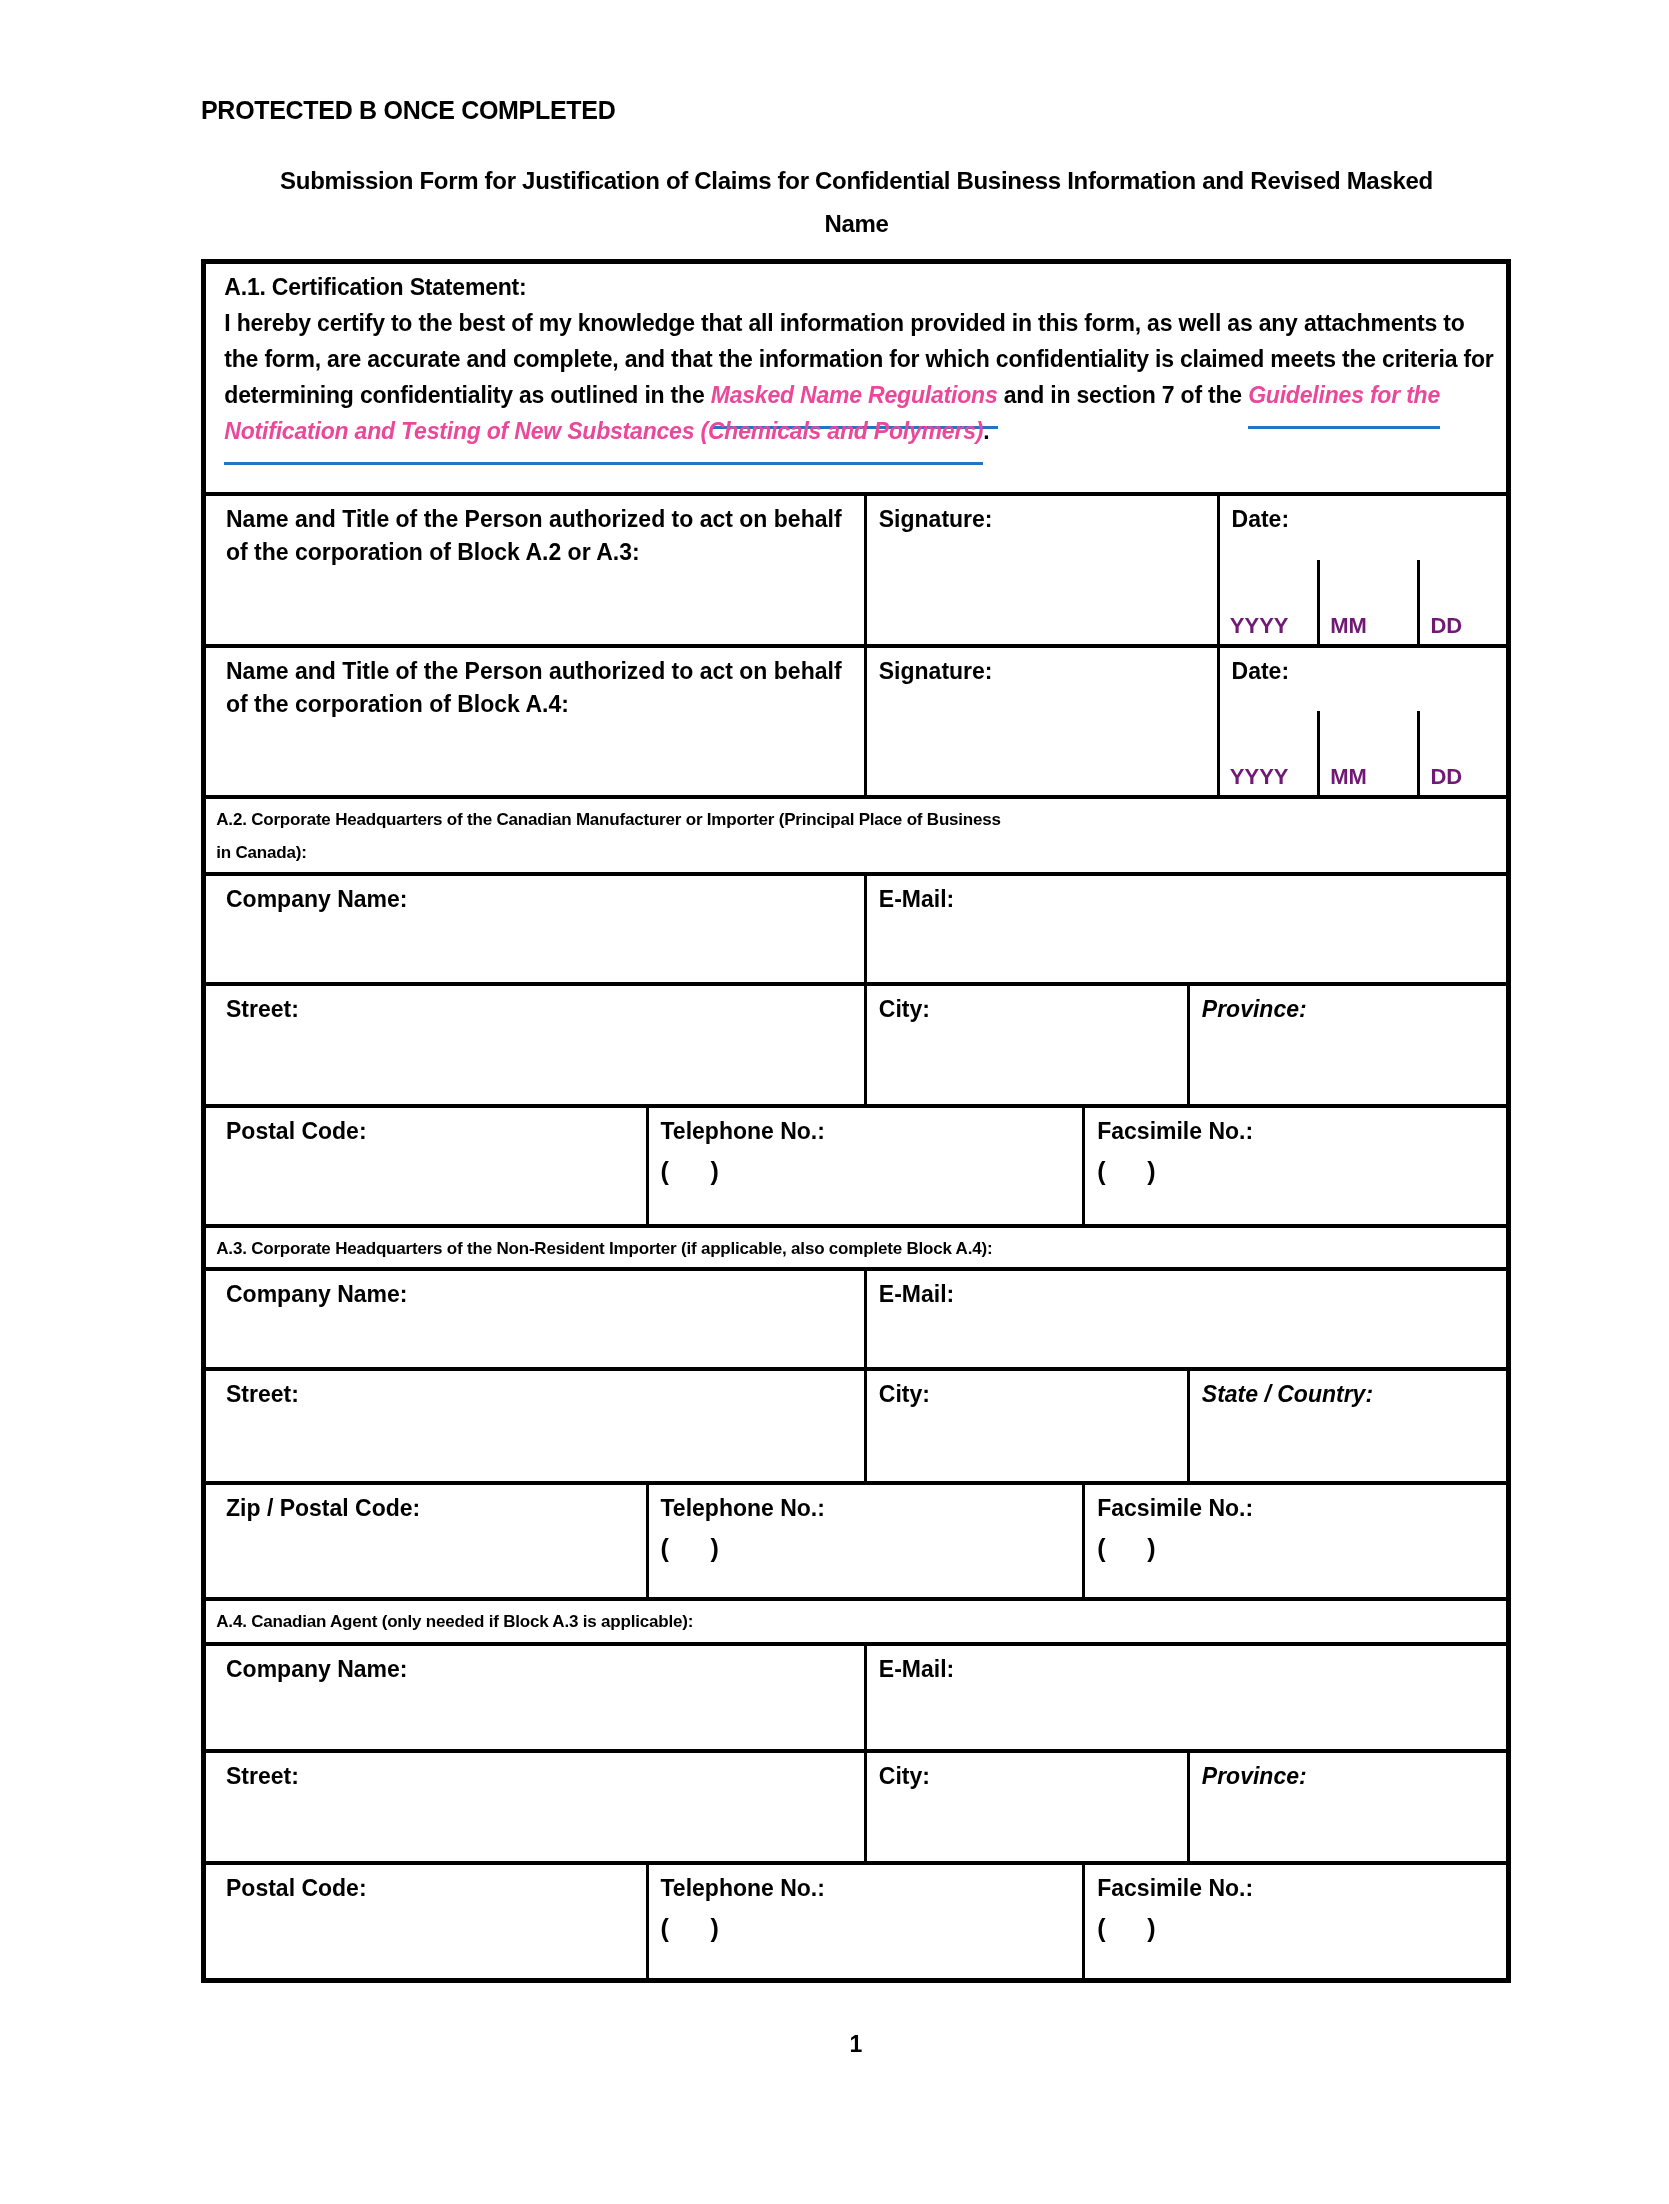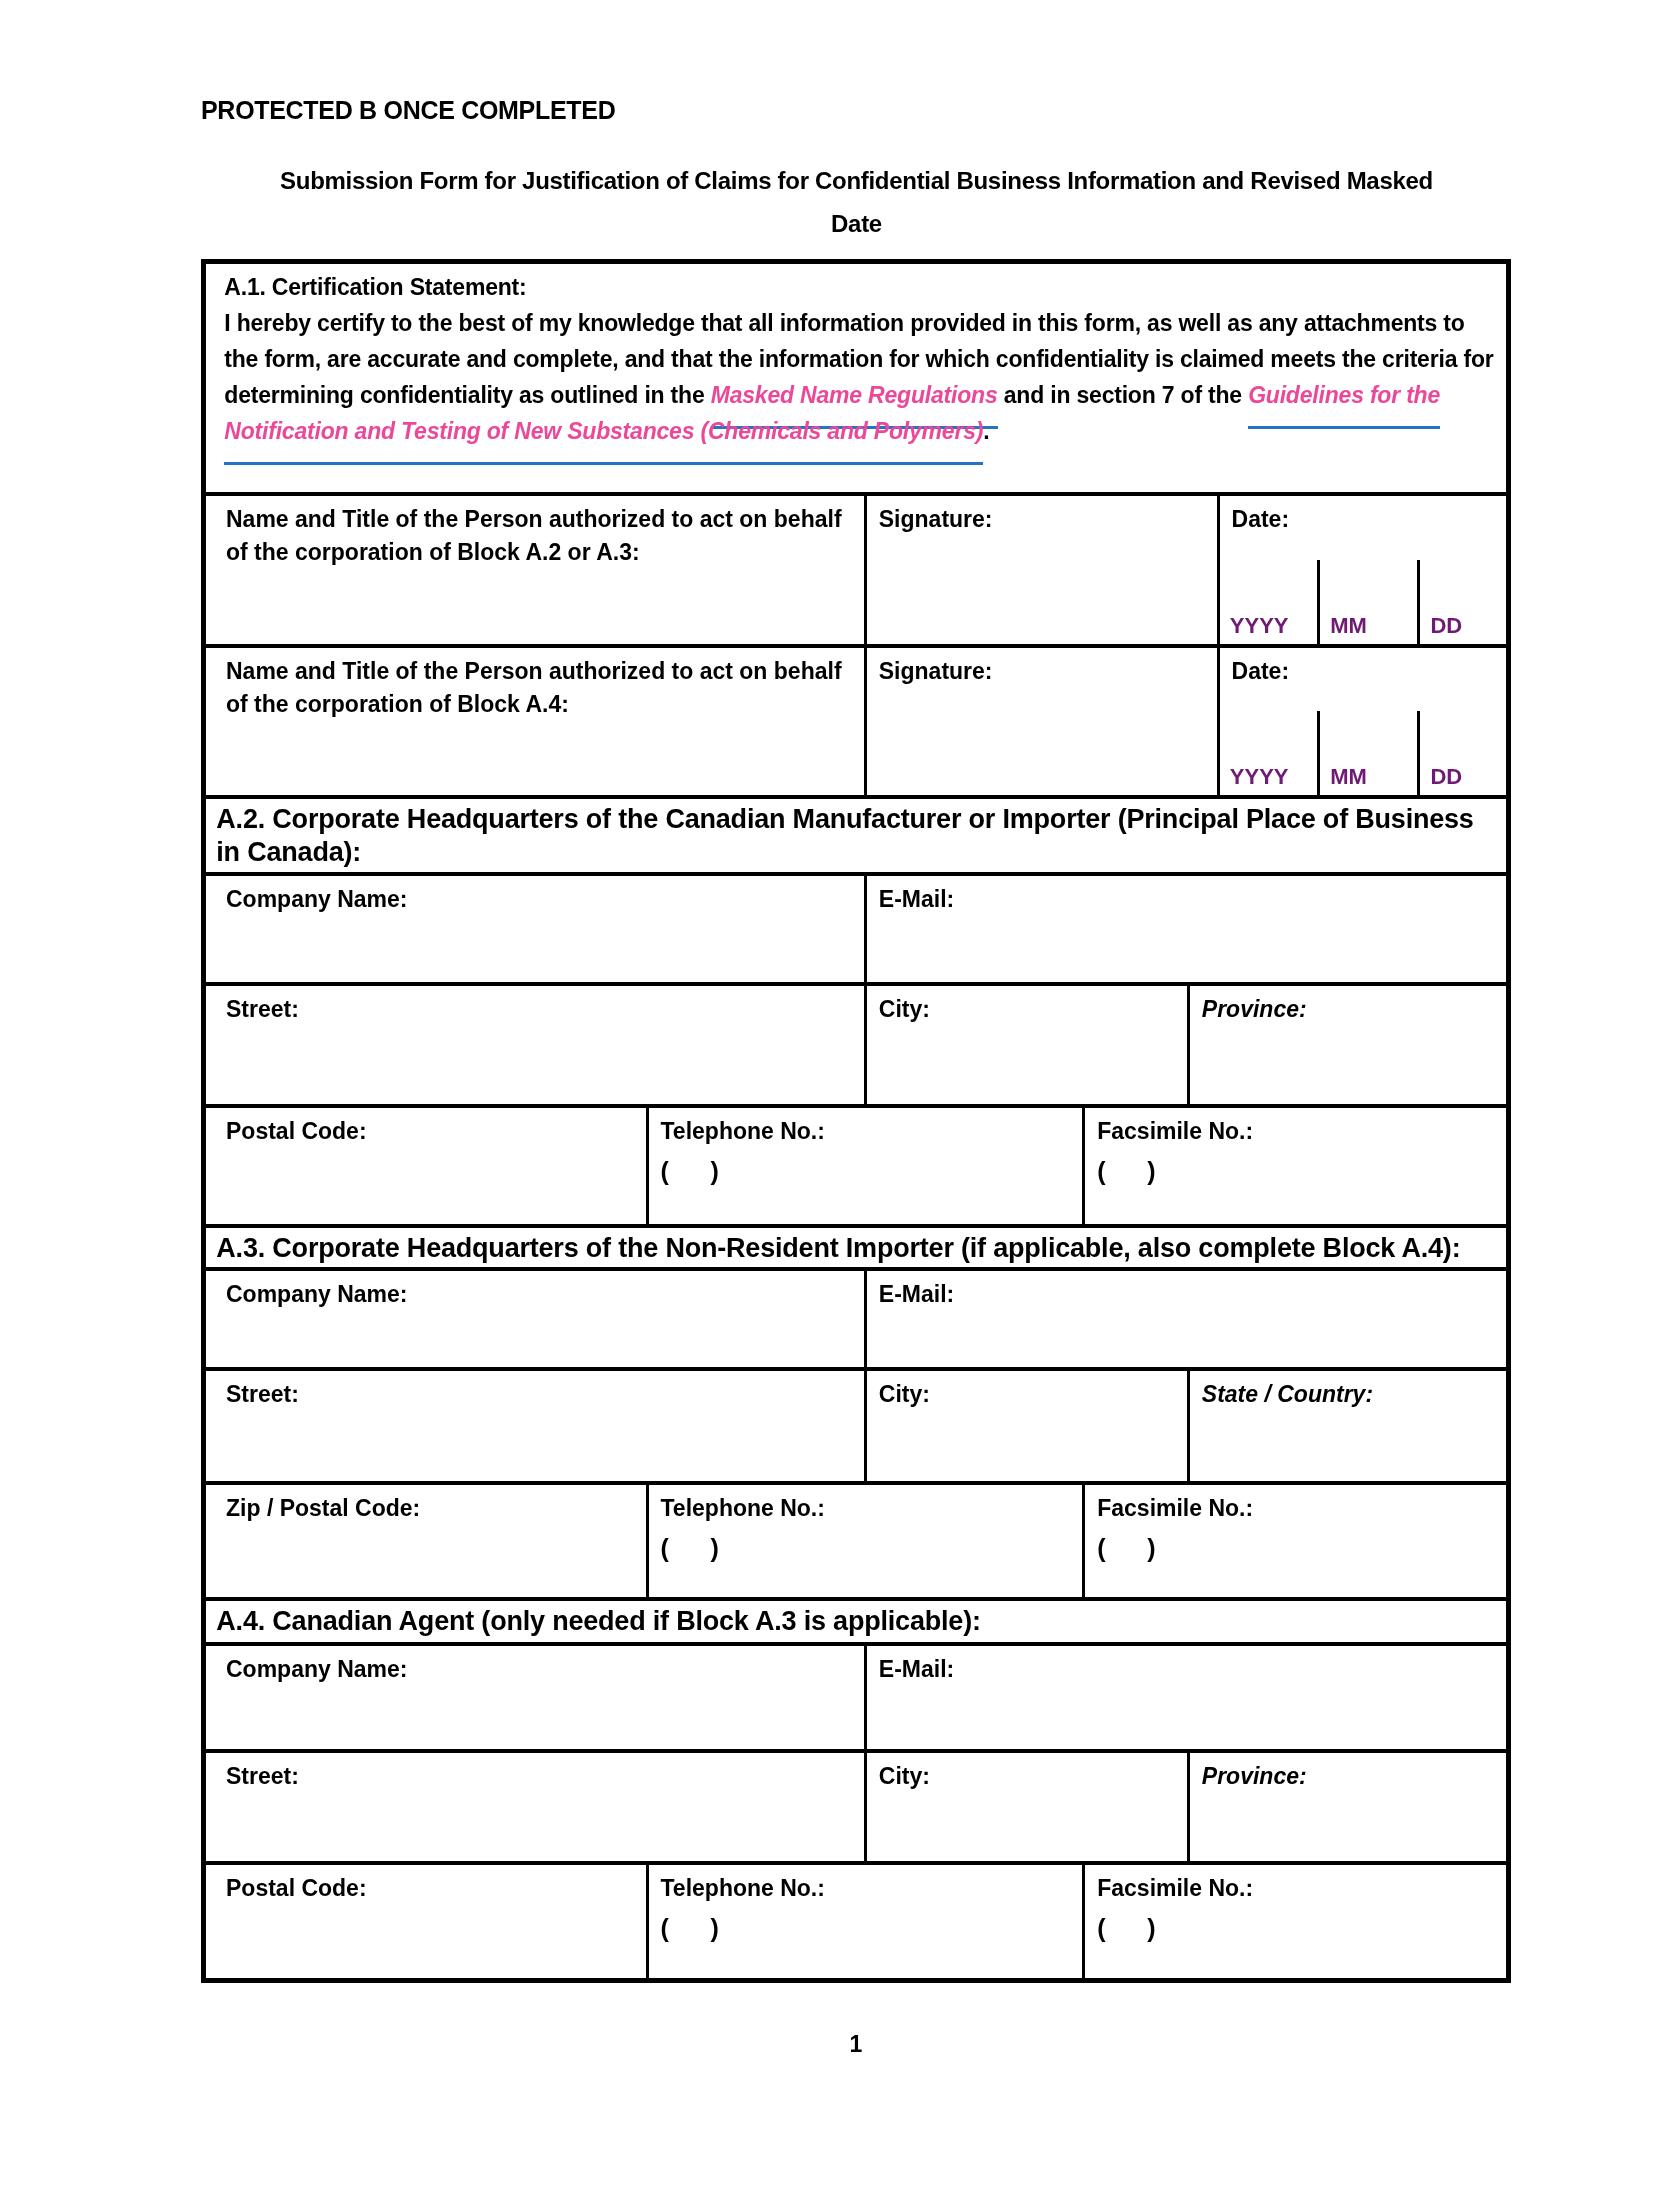--- a/index.html
+++ b/index.html
@@ -30,21 +30,21 @@
 
   
   .h-sig1 { height:152px; } .h-sig2 { height:151px; }
   .c-name { width:50.3%; } .c-sig { width:27.3%; } .c-date { width:22.4%; }
 
   .date-grid { position:absolute; left:0; right:0; bottom:0; height:84px; display:flex; }
   .dseg { display:flex; align-items:flex-end; padding:0 0 6.8px 10.3px; color:#701a75; font-size:22px; line-height:22px; }
   .dseg-1 { width:34%; } .dseg-2 { width:35%; border-left:3.4px solid #000; } .dseg-3 { width:31%; border-left:3.4px solid #000; }
 
   
-  .sec-head { border-top:4.3px solid #000; padding:4.3px 10.3px; font-size:27px; line-height:33px; letter-spacing:-0.2px; }
+  .sec-head { border-top:4.3px solid #000; padding:4.3px 10.3px; font-size:17px; line-height:33px; letter-spacing:-0.2px; }
   .h-a2head { height:77px; } .h-a3head { height:43px; } .h-a4head { height:45px; }
 
   
   .h-a2r1 { height:110px; } .h-a2r2 { height:122px; } .h-a2r3 { height:120px; }
   .h-a3r1 { height:100px; } .h-a3r2 { height:114px; } .h-a3r3 { height:116px; }
   .h-a4r1 { height:107px; } .h-a4r2 { height:112px; } .h-a4r3 { height:117px; }
   .c-half { width:50.3%; } .c-half2 { width:49.7%; }
   .c-street { width:50.3%; } .c-city { width:25.0%; } .c-region { width:24.7%;font-style:italic; }
   .c-third1 { width:33.4%; } .c-third2 { width:33.8%; } .c-third3 { width:32.8%; }
 
@@ -54,21 +54,21 @@
 </style>
 </head>
 <body>
 
 <div class="page">
 
   <div class="protected">PROTECTED B ONCE COMPLETED</div>
 
   <div class="title">
     <div>Submission Form for Justification of Claims for Confidential Business Information and Revised Masked</div>
-    <div>Date</div>
+    <div>Name</div>
   </div>
 
   <div class="form">
 
     <div class="row">
       <div class="cell a1" style="width:100%">
         <div>A.1. Certification Statement:</div>
         <div><span>I hereby certify to the best of my knowledge that all information provided in this form, as well as any attachments to the form, are accurate and complete, and that the information for which confidentiality is claimed meets the criteria for determining confidentiality as outlined in the </span><a class="link">Masked Name Regulations</a><span> and in section 7 of the </span><a class="link">Guidelines for the Notification and Testing of New Substances (Chemicals and Polymers)</a><span>.</span></div>
       </div>
     </div>

